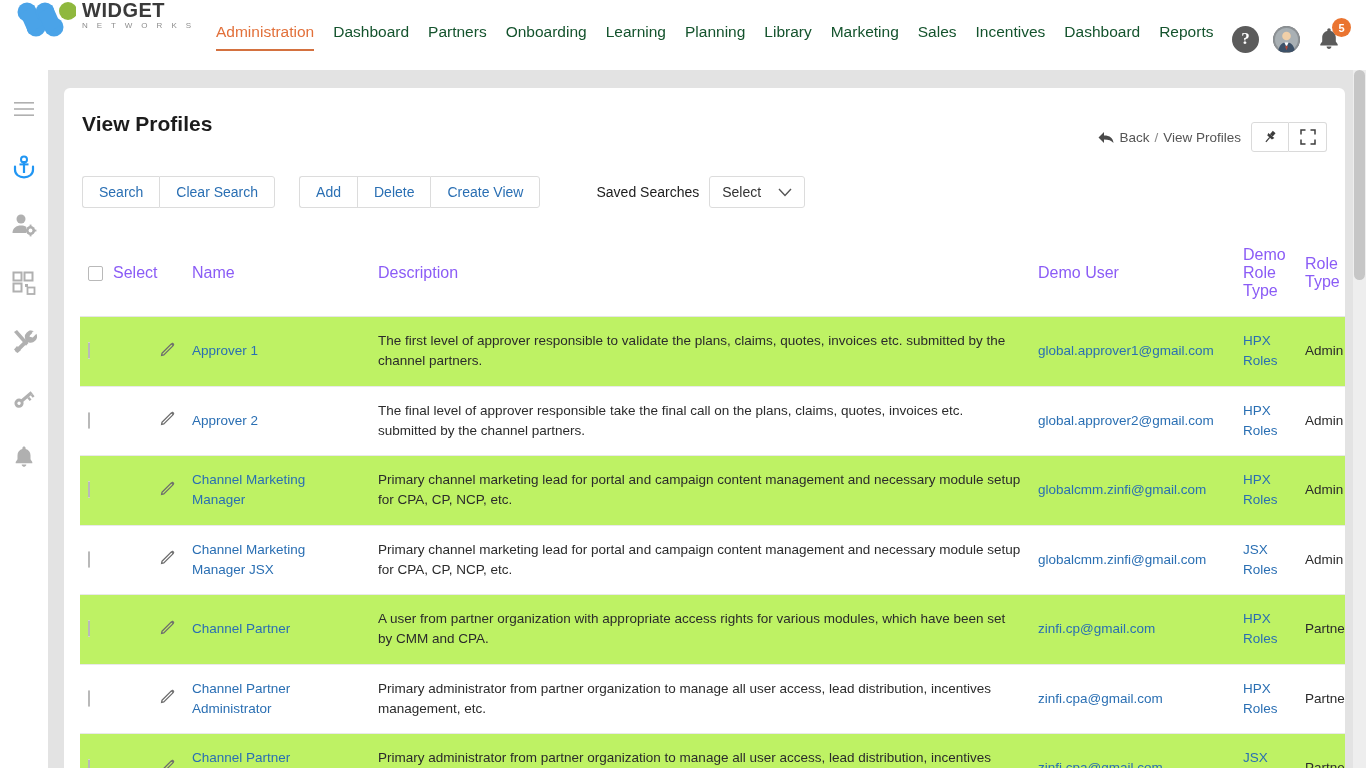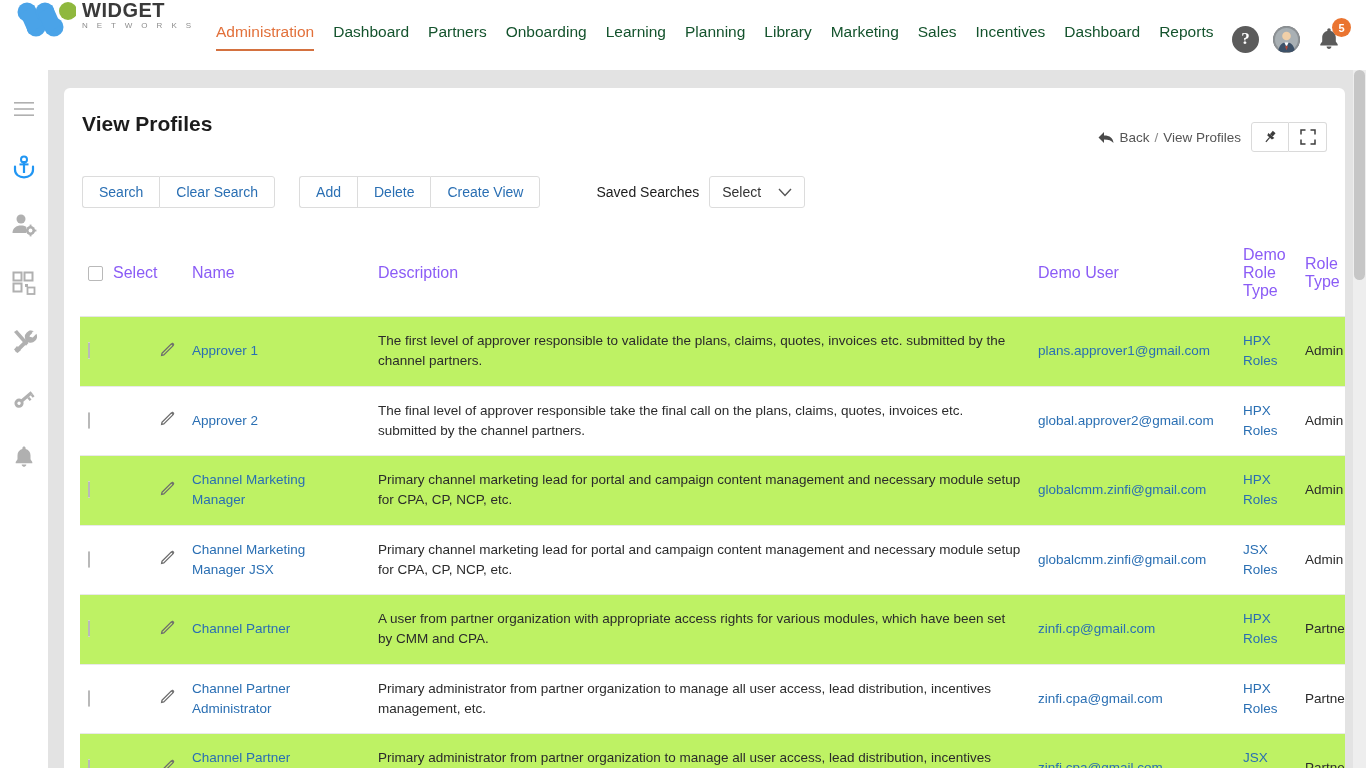--- a/index.html
+++ b/index.html
@@ -397,21 +397,21 @@
           <tr class="alt">
             <td><span class="cbx"></span></td>
             <td><span class="pencil">
                 <svg width="17" height="17" viewBox="0 0 17 17">
                   <path d="M2 13.2 L11.4 3.8 L13.2 5.6 L3.8 15 L1.6 15.4 Z" fill="none" stroke="#6d6d6d" stroke-width="1.3"></path>
                   <path d="M12.2 3 L14 4.8" stroke="#6d6d6d" stroke-width="1.3"></path>
                 </svg>
               </span></td>
             <td><span class="lnk">Approver 1</span></td>
             <td>The first level of approver responsible to validate the plans, claims, quotes, invoices etc. submitted by the channel partners.</td>
-            <td><span class="lnk">plans.approver1@gmail.com</span></td>
+            <td><span class="lnk">global.approver1@gmail.com</span></td>
             <td><span class="lnk">HPX Roles</span></td>
             <td>Admin</td>
           </tr>
           <tr>
             <td><span class="cbx"></span></td>
             <td><span class="pencil">
                 <svg width="17" height="17" viewBox="0 0 17 17">
                   <path d="M2 13.2 L11.4 3.8 L13.2 5.6 L3.8 15 L1.6 15.4 Z" fill="none" stroke="#6d6d6d" stroke-width="1.3"></path>
                   <path d="M12.2 3 L14 4.8" stroke="#6d6d6d" stroke-width="1.3"></path>
                 </svg>

